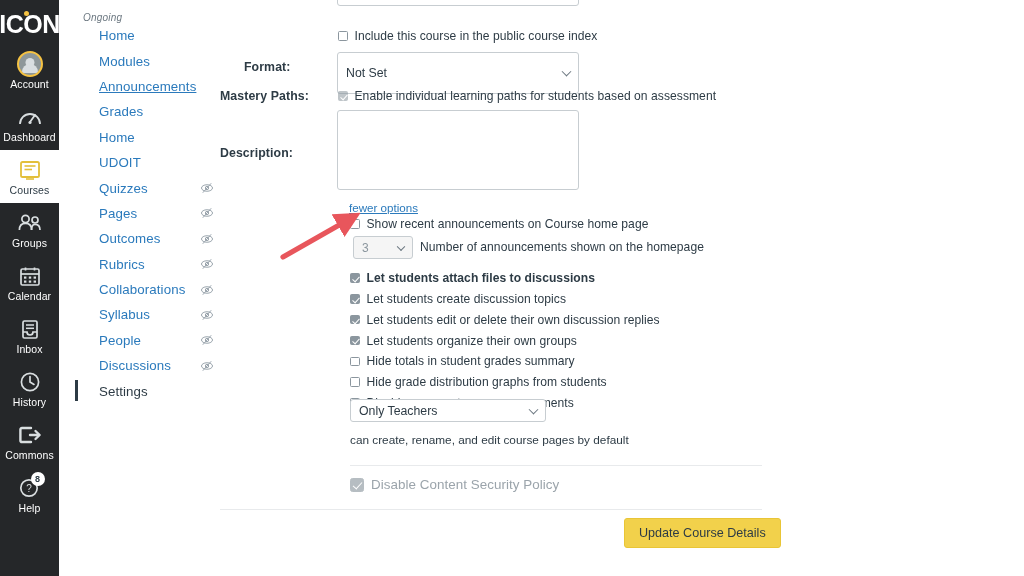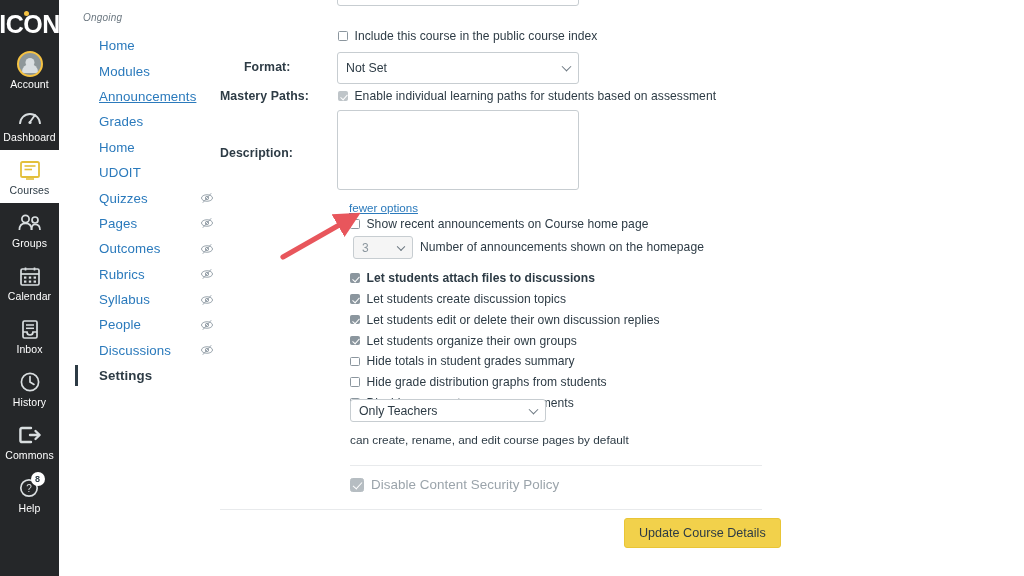--- a/index.html
+++ b/index.html
@@ -100,21 +100,20 @@
     position:absolute; left:59px; top:0;
     width: 166px; height: 576px;
     background:#ffffff;
     border-right: 1px solid #ffffff;
     padding-top: 12px;
   }
   .term-label {
     font-size: 10px;
     color: #6B7780;
     padding-left: 24px;
-    margin-bottom: 10px;
     font-style: italic;
     letter-spacing: .2px;
   }
   .cnav-item {
     display:flex; align-items:center;
     height: 25.4px;
     padding-left: 20px;
     padding-right: 10px;
     cursor:pointer;
     position: relative;
@@ -124,21 +123,21 @@
     font-size: 13.3px;
     color: #0E68B2;
     color: #2B7ABC;
     flex: 1 1 auto;
     letter-spacing: .1px;
     margin-left: 20px;
   }
   .cnav-item.underlined .cnav-label { text-decoration: underline; }
   .cnav-item.active .cnav-label {
     color: #2D3B45;
-    font-weight: 700;
+    font-weight: 400;
     text-decoration:none;
   }
   .cnav-item.active::before {
     content:"";
     position:absolute; left: 16px; top: 2px;
     width: 2.5px; height: 21px;
     background:#2D3B45;
   }
   .eye-off { width:14px; height:14px; flex:0 0 auto; opacity:.75; }
 
@@ -157,21 +156,21 @@
   .textinput {
     border: 1px solid #C7CDD1;
     border-radius: 3px;
     background:#fff;
     height: 28px;
   }
   .select-box {
     border: 1px solid #C7CDD1;
     border-radius: 3px;
     background:#fff;
-    height: 32px;
+    height: 42px;
     display:flex; align-items:center;
     padding: 0 8px;
     font-size: 12.3px;
     color: #2D3B45;
     position:relative;
     cursor: pointer;
   }
   .select-box.disabled { background:#F5F5F5; color:#8B969E; }
   .select-box .caret {
     position:absolute; right: 8px; top: 50%;
@@ -407,20 +406,28 @@
     </div>
     <div class="cnav-item">
       <span class="cnav-label">Rubrics</span>
       <span class="eye-off"><svg width="14" height="14" viewBox="0 0 16 16">
             <ellipse cx="8" cy="8" rx="6.3" ry="3.7" fill="none" stroke="#73818C" stroke-width="1.1"></ellipse>
             <circle cx="8" cy="8" r="1.9" fill="none" stroke="#73818C" stroke-width="1.1"></circle>
             <line x1="3.2" y1="13.4" x2="12.8" y2="2.6" stroke="#73818C" stroke-width="1.1"></line>
           </svg></span>
     </div>
     <div class="cnav-item">
+      <span class="cnav-label">Collaborations</span>
+      <span class="eye-off"><svg width="14" height="14" viewBox="0 0 16 16">
+            <ellipse cx="8" cy="8" rx="6.3" ry="3.7" fill="none" stroke="#73818C" stroke-width="1.1"></ellipse>
+            <circle cx="8" cy="8" r="1.9" fill="none" stroke="#73818C" stroke-width="1.1"></circle>
+            <line x1="3.2" y1="13.4" x2="12.8" y2="2.6" stroke="#73818C" stroke-width="1.1"></line>
+          </svg></span>
+    </div>
+    <div class="cnav-item">
       <span class="cnav-label">Syllabus</span>
       <span class="eye-off"><svg width="14" height="14" viewBox="0 0 16 16">
             <ellipse cx="8" cy="8" rx="6.3" ry="3.7" fill="none" stroke="#73818C" stroke-width="1.1"></ellipse>
             <circle cx="8" cy="8" r="1.9" fill="none" stroke="#73818C" stroke-width="1.1"></circle>
             <line x1="3.2" y1="13.4" x2="12.8" y2="2.6" stroke="#73818C" stroke-width="1.1"></line>
           </svg></span>
     </div>
     <div class="cnav-item">
       <span class="cnav-label">People</span>
       <span class="eye-off"><svg width="14" height="14" viewBox="0 0 16 16">

